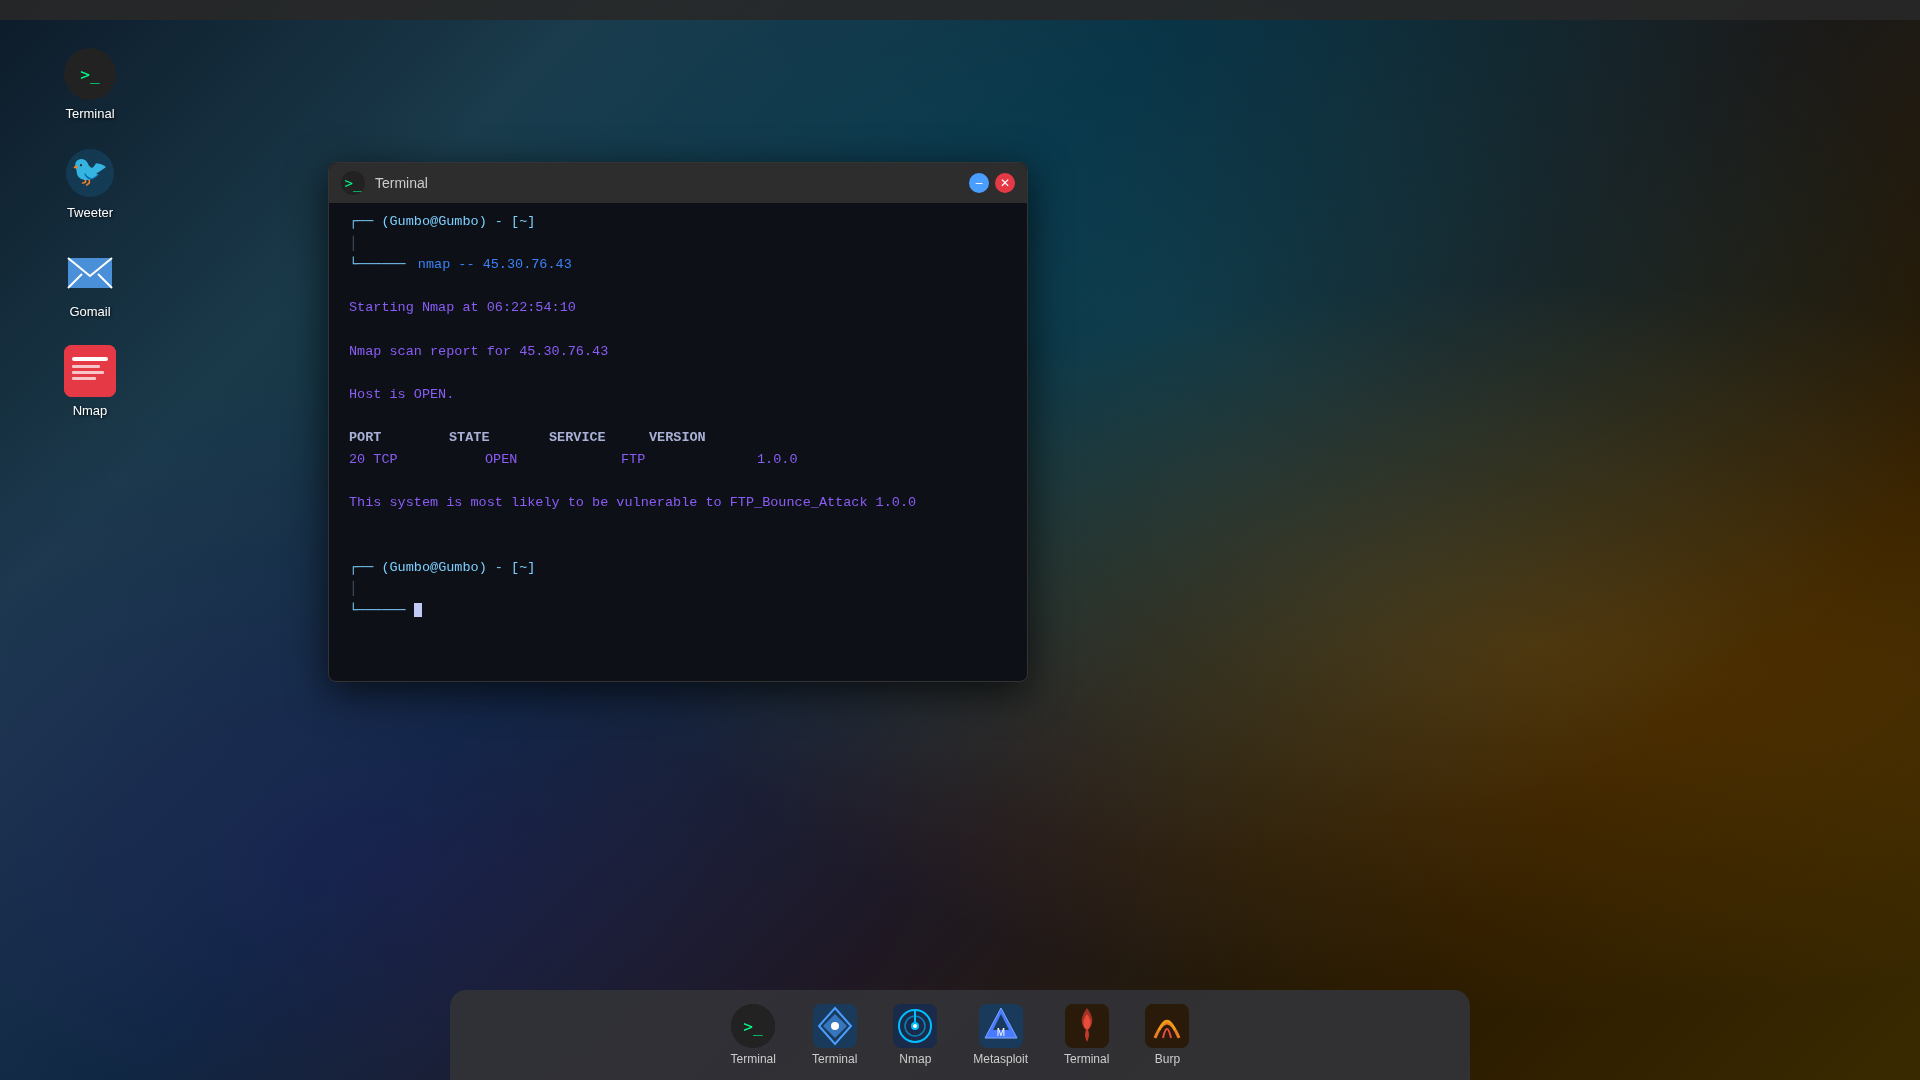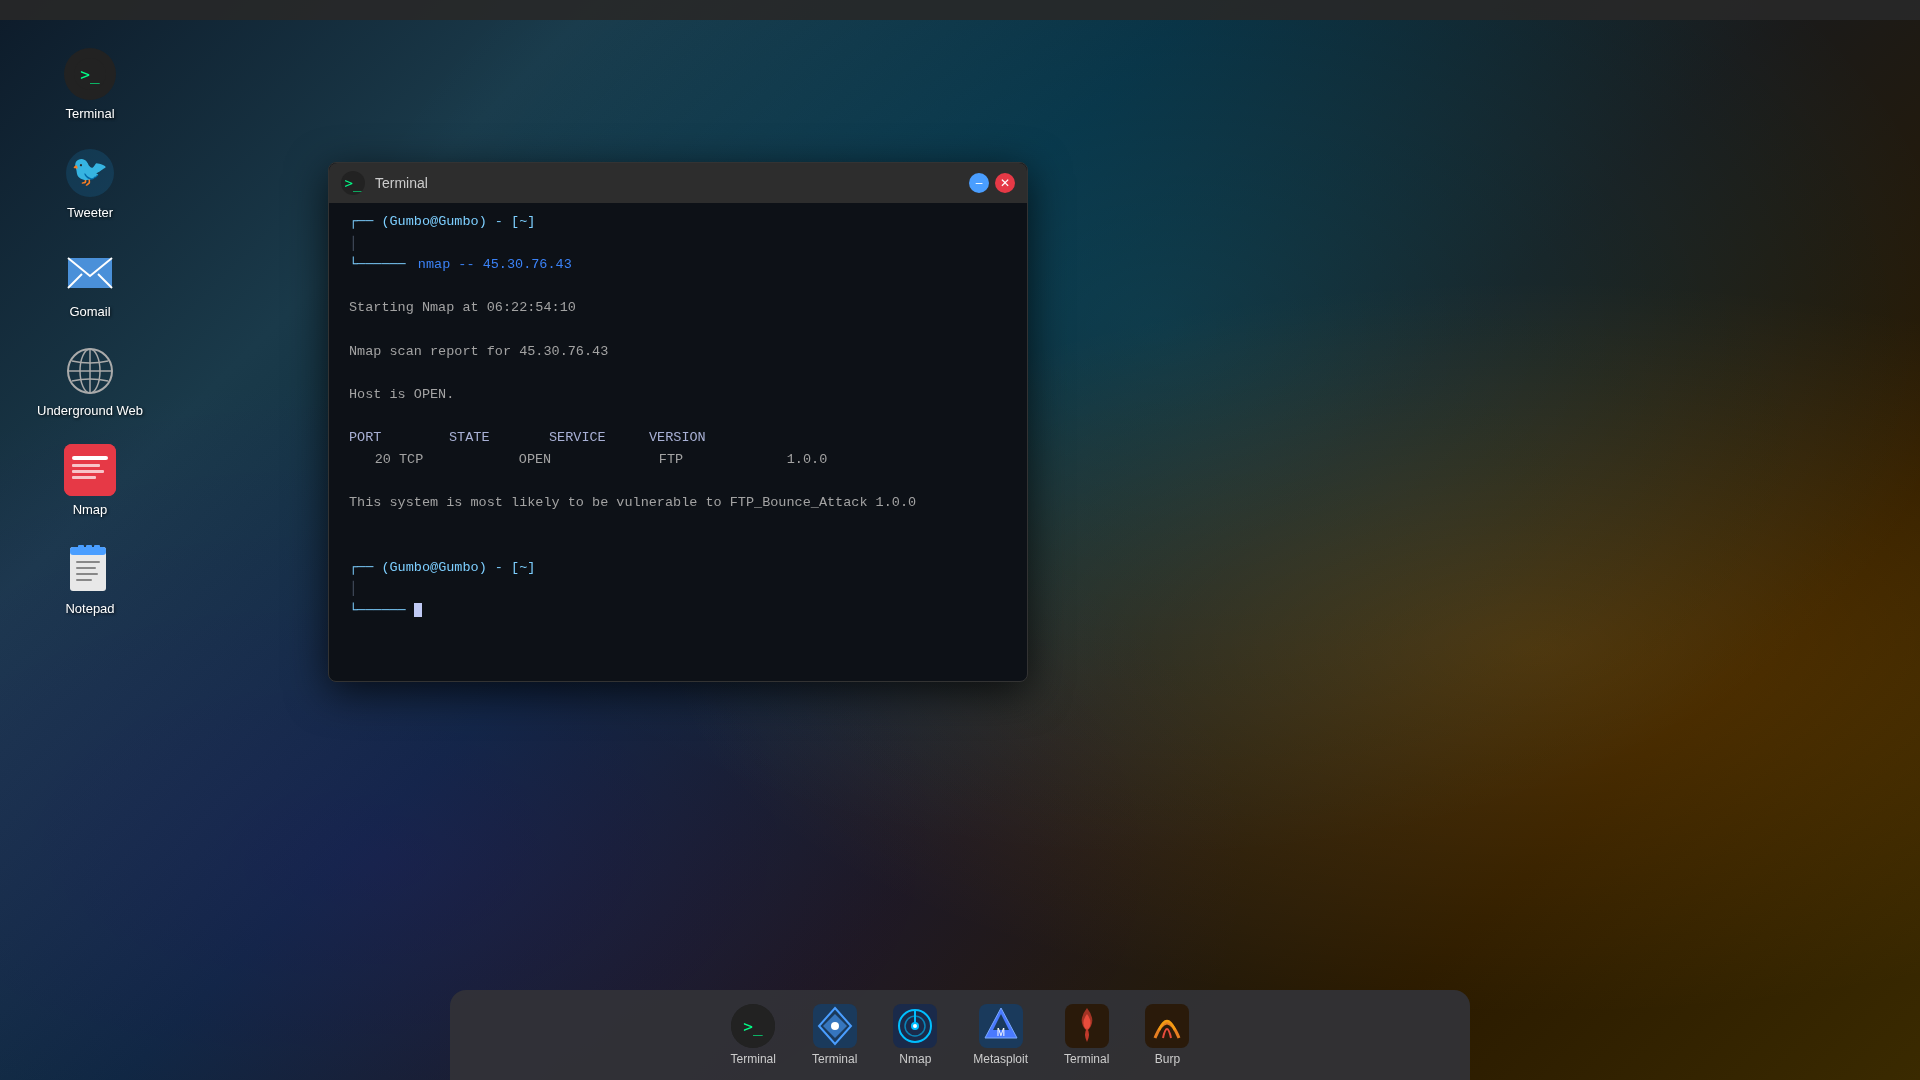--- a/index.html
+++ b/index.html
@@ -163,27 +163,26 @@
       color: #c0caf5;
       overflow-y: auto;
       line-height: 1.6;
     }
 
     .prompt-user {
       color: #7dcfff;
     }
 
     .output-line {
-      color: #a3a3a3;
-      text-align: center;
+      color: #8b5cf6;
     }
 
     .table-header {
       color: #a9b1d6;
-      font-weight: normal;
+      font-weight: bold;
     }
 
     .cursor {
       display: inline-block;
       width: 8px;
       height: 14px;
       background: #c0caf5;
       vertical-align: middle;
       animation: blink 1s infinite;
     }
@@ -275,63 +274,34 @@
       <svg width="52" height="52" viewBox="0 0 52 52">
         <rect x="4" y="12" width="44" height="30" rx="3" fill="#4a90d9"></rect>
         <polyline points="4,12 26,30 48,12" fill="none" stroke="white" stroke-width="2"></polyline>
         <line x1="4" y1="42" x2="18" y2="28" stroke="white" stroke-width="2"></line>
         <line x1="48" y1="42" x2="34" y2="28" stroke="white" stroke-width="2"></line>
       </svg>
     </div>
     <span class="icon-label">Gomail</span>
   </div>
 
-  <div class="desktop-icon">
-    <div class="icon-img">
-      <svg width="52" height="52" viewBox="0 0 52 52">
-        <circle cx="26" cy="26" r="22" fill="none" stroke="#aaa" stroke-width="2"></circle>
-        <ellipse cx="26" cy="26" rx="10" ry="22" fill="none" stroke="#aaa" stroke-width="1.5"></ellipse>
-        <line x1="4" y1="26" x2="48" y2="26" stroke="#aaa" stroke-width="1.5"></line>
-        <line x1="26" y1="4" x2="26" y2="48" stroke="#aaa" stroke-width="1.5"></line>
-        <path d="M8 16 Q26 20 44 16" fill="none" stroke="#aaa" stroke-width="1.5"></path>
-        <path d="M8 36 Q26 32 44 36" fill="none" stroke="#aaa" stroke-width="1.5"></path>
-      </svg>
-    </div>
-    <span class="icon-label">Underground Web</span>
-  </div>
 
   <div class="desktop-icon">
     <div class="icon-img icon-news">
       <svg width="52" height="52" viewBox="0 0 52 52">
         <rect width="52" height="52" rx="8" fill="#e63946"></rect>
         <rect x="8" y="12" width="36" height="4" rx="2" fill="white"></rect>
         <rect x="8" y="20" width="28" height="3" rx="1" fill="rgba(255,255,255,0.7)"></rect>
         <rect x="8" y="26" width="32" height="3" rx="1" fill="rgba(255,255,255,0.7)"></rect>
         <rect x="8" y="32" width="24" height="3" rx="1" fill="rgba(255,255,255,0.7)"></rect>
       </svg>
     </div>
     <span class="icon-label">Nmap</span>
   </div>
 
-  <div class="desktop-icon">
-    <div class="icon-img">
-      <svg width="52" height="52" viewBox="0 0 52 52">
-        <rect x="6" y="4" width="36" height="44" rx="3" fill="#e8e8e8"></rect>
-        <rect x="6" y="4" width="36" height="8" rx="3" fill="#4a9eff"></rect>
-        <rect x="12" y="18" width="24" height="2" rx="1" fill="#888"></rect>
-        <rect x="12" y="24" width="20" height="2" rx="1" fill="#888"></rect>
-        <rect x="12" y="30" width="22" height="2" rx="1" fill="#888"></rect>
-        <rect x="12" y="36" width="16" height="2" rx="1" fill="#888"></rect>
-        <rect x="14" y="2" width="6" height="6" rx="1" fill="#4a9eff"></rect>
-        <rect x="22" y="2" width="6" height="6" rx="1" fill="#4a9eff"></rect>
-        <rect x="30" y="2" width="6" height="6" rx="1" fill="#4a9eff"></rect>
-      </svg>
-    </div>
-    <span class="icon-label">Notepad</span>
-  </div>
 
 </div>
 
 <div class="terminal-window">
   <div class="terminal-titlebar">
     <div class="terminal-title-icon">
       <span>&gt;_</span>
     </div>
     <span class="terminal-title-text">Terminal</span>
     <div class="terminal-controls">

